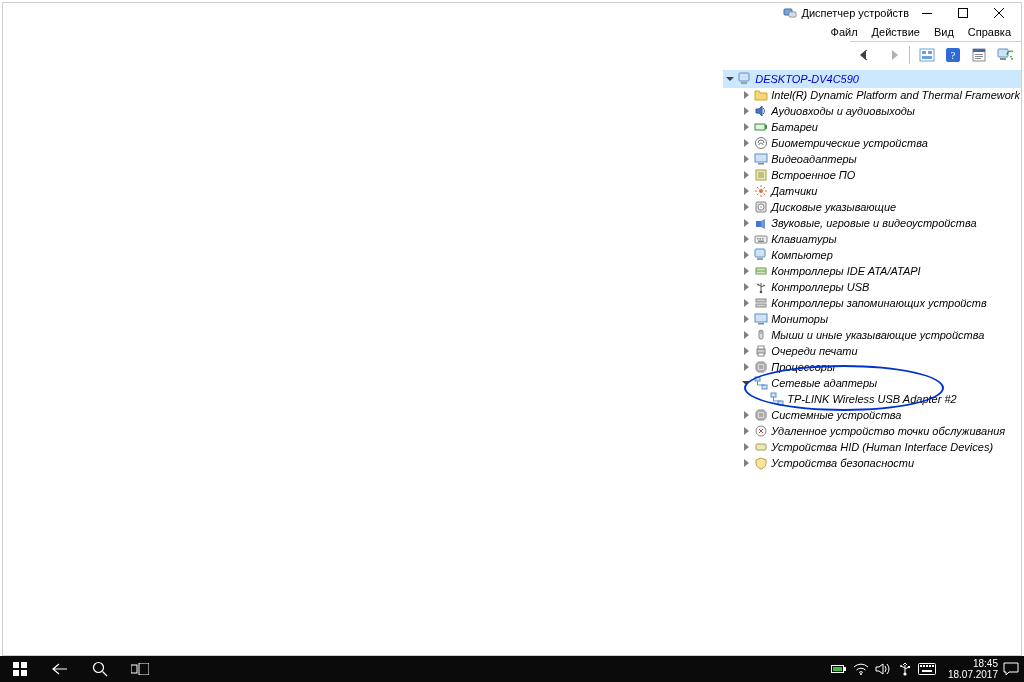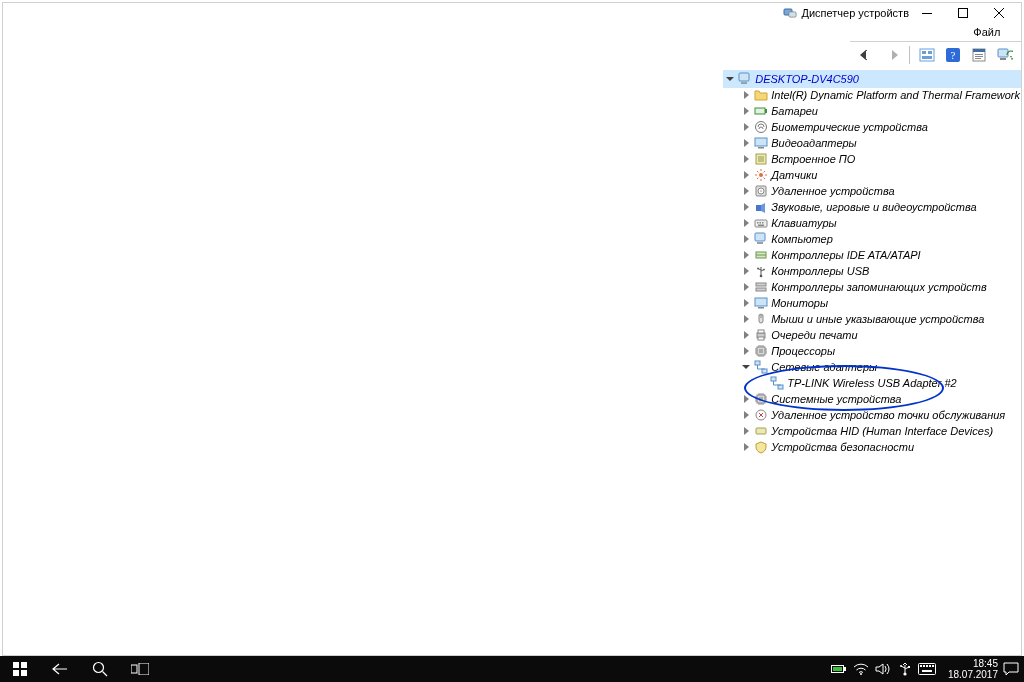--- a/index.html
+++ b/index.html
@@ -49,21 +49,20 @@
   }
 
   .menubar {
     height: 18px;
     display:flex;
     align-items:center;
     padding: 0 4px;
     gap: 2px;
     background:#ffffff;
     border-bottom: 0;
-    flex-direction: column;
   }
   .menubar .menu-item {
     padding: 0 6px;
     line-height:18px;
     color:#000;
   }
 
   .toolbar {
     height: 26px;
     display:flex;
@@ -314,20 +313,31 @@
                     </svg>
                   </span>
                   <span class="label">Intel(R) Dynamic Platform and Thermal Framework</span>
                 </div>
               </li>
               <li>
                 <div class="row">
                   <span class="chevron closed"></span>
                   <span class="icon">
                     <svg width="14" height="14" viewBox="0 0 14 14">
+                      <use href="#ic-audio"></use>
+                    </svg>
+                  </span>
+                  <span class="label">Аудиовходы и аудиовыходы</span>
+                </div>
+              </li>
+              <li>
+                <div class="row">
+                  <span class="chevron closed"></span>
+                  <span class="icon">
+                    <svg width="14" height="14" viewBox="0 0 14 14">
                       <use href="#ic-battery"></use>
                     </svg>
                   </span>
                   <span class="label">Батареи</span>
                 </div>
               </li>
               <li>
                 <div class="row">
                   <span class="chevron closed"></span>
                   <span class="icon">
@@ -372,21 +382,21 @@
                 </div>
               </li>
               <li>
                 <div class="row">
                   <span class="chevron closed"></span>
                   <span class="icon">
                     <svg width="14" height="14" viewBox="0 0 14 14">
                       <use href="#ic-disk"></use>
                     </svg>
                   </span>
-                  <span class="label">Удаленное устройства</span>
+                  <span class="label">Дисковые указывающие</span>
                 </div>
               </li>
               <li>
                 <div class="row">
                   <span class="chevron closed"></span>
                   <span class="icon">
                     <svg width="14" height="14" viewBox="0 0 14 14">
                       <use href="#ic-media"></use>
                     </svg>
                   </span>

